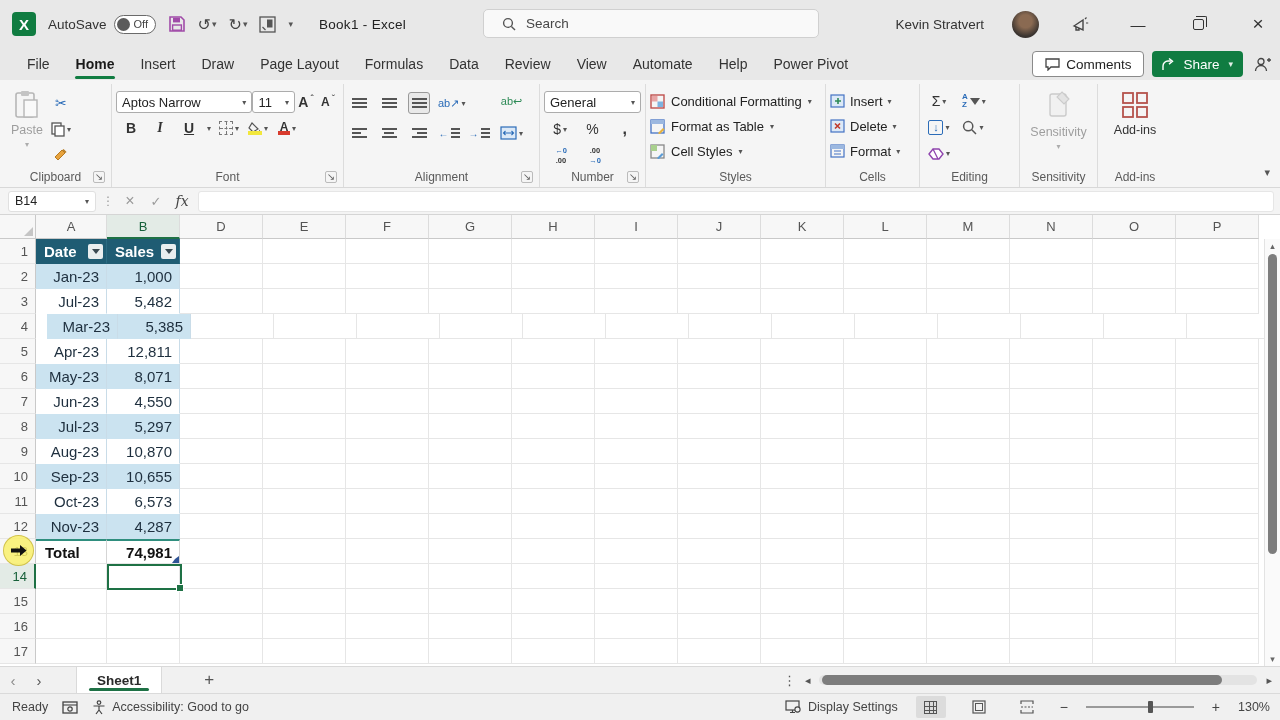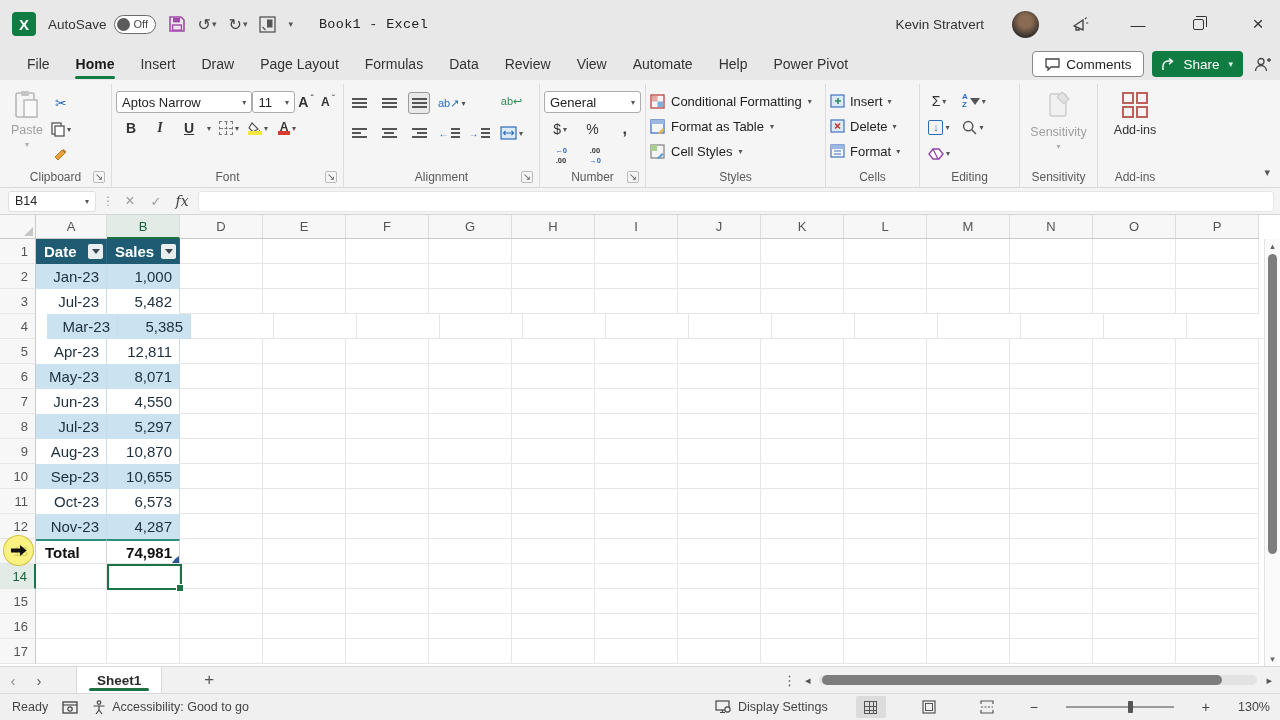--- a/index.html
+++ b/index.html
@@ -11,21 +11,21 @@
   .titlebar { height:48px; background:#E8E8E8; display:flex; align-items:center; position:relative; flex:none; }
   .tb-left { display:flex; align-items:center; gap:12px; padding-left:12px; }
   .xl-icon { width:24px; height:24px; background:#107C41; border-radius:4px; color:#fff; font-weight:bold; font-size:15px; display:flex; align-items:center; justify-content:center; }
   .autosave { display:flex; align-items:center; gap:7px; font-size:13.5px; color:#333; }
   .toggle { width:42px; height:19px; border:1px solid #6a6a6a; border-radius:10px; background:#fff; display:flex; align-items:center; padding:1px 4px 1px 2px; gap:4px; }
   .knob { width:13px; height:13px; border-radius:50%; background:#5b5b5b; }
   .toggle .state { font-size:11px; color:#444; }
   .save-svg, .mode-svg { display:flex; }
   .qat-btn { display:flex; align-items:center; font-size:16px; color:#444; gap:1px; }
   .mini-chev { font-size:9px; color:#555; }
-  .doc-title { font-size:13.5px; color:#222; margin-left:14px; letter-spacing:.3px;font-family:Liberation Mono, monospace; }
+  .doc-title { font-size:13.5px; color:#222; margin-left:14px; letter-spacing:.3px; }
   .searchbox { position:absolute; left:483px; top:9px; width:336px; height:29px; background:#F9F9F9; border:1px solid #D0D0D0; border-radius:5px; display:flex; align-items:center; gap:10px; padding-left:18px; font-size:13.5px; color:#474747; }
   .tb-right { position:absolute; right:0; top:0; height:48px; display:flex; align-items:center; gap:16px; }
   .username { font-size:13.5px; color:#333; margin-right:12px; }
   .avatar { width:27px; height:27px; border-radius:50%; background:radial-gradient(circle at 50% 38%, #8a6a52 0 30%, #3a3430 70%); margin-right:16px; }
   .megaphone { margin-right:10px; display:flex; }
   .winbtn { width:44px; height:48px; display:flex; align-items:center; justify-content:center; font-size:15px; color:#333; }
   .restore-glyph { width:11px; height:11px; border:1.2px solid #333; border-radius:2px; position:relative; }
   .restore-glyph::before { content:''; position:absolute; left:2px; top:-4px; width:10px; height:10px; border-top:1.2px solid #333; border-right:1.2px solid #333; border-radius:0 2px 0 0; }
 
   
@@ -121,21 +121,21 @@
   .sheettab::after { content:''; position:absolute; left:12px; right:12px; bottom:2px; height:3px; background:#1E7145; border-radius:2px; }
   .addsheet { font-size:17px; color:#555; margin-left:42px; }
   .sheetbar-right { position:absolute; right:8px; display:flex; align-items:center; gap:9px; }
   .htrack { width:438px; height:10px; background:#E3E3E3; border-radius:5px; position:relative; }
   .hthumb { position:absolute; left:3px; top:0; width:400px; height:10px; background:#7D7D7D; border-radius:5px; }
   .sgly { font-size:11px; color:#555; }
 
   
   .statusbar { height:27px; background:#F0F0F0; border-top:1px solid #DADADA; display:flex; align-items:center; font-size:12.5px; color:#444; flex:none; position:relative; padding-left:12px; gap:14px; }
   .sb-item { display:flex; align-items:center; gap:6px; }
-  .statusbar-right { position:absolute; right:10px; display:flex; align-items:center; gap:28px; }
+  .statusbar-right { position:absolute; right:10px; display:flex; align-items:center; gap:18px; }
   .viewbtn { width:30px; height:22px; display:flex; align-items:center; justify-content:center; border-radius:2px; }
   .viewbtn.sel { background:#DCDCDC; }
   .grid9 { width:13px; height:13px; background:
     linear-gradient(#555,#555) 0 4px/13px 1px no-repeat,
     linear-gradient(#555,#555) 0 8px/13px 1px no-repeat,
     linear-gradient(#555,#555) 4px 0/1px 13px no-repeat,
     linear-gradient(#555,#555) 8px 0/1px 13px no-repeat;
     border:1px solid #555; }
   .zoomtrack { width:108px; height:2px; background:#9a9a9a; position:relative; }
   .zoomthumb { position:absolute; left:62px; top:-5px; width:5px; height:12px; background:#555; border-radius:1px; }
@@ -173,20 +173,29 @@
       </span>
       <span class="mode-svg">
         <svg width="17" height="17" viewBox="0 0 17 17">
             <rect x="1" y="1" width="15" height="15" fill="none" stroke="#555" stroke-width="1.3"></rect>
             <rect x="8" y="3.5" width="5.5" height="8" fill="#555"></rect>
             <path d="M3.5 11 l3 3" stroke="#555" stroke-width="1.3"></path>
           </svg>
       </span>
       <span class="mini-chev">▾</span>
       <span class="doc-title">Book1 - Excel</span>
+    </div>
+    <div class="searchbox">
+      <span style="display:flex;">
+        <svg width="14" height="14" viewBox="0 0 14 14">
+            <circle cx="6" cy="6" r="4.4" fill="none" stroke="#555" stroke-width="1.4"></circle>
+            <path d="M9.4 9.4 L13 13" stroke="#555" stroke-width="1.4"></path>
+          </svg>
+      </span>
+      <span>Search</span>
     </div>
     <div class="tb-right">
       <span class="username">Kevin Stratvert</span>
       <span class="avatar"></span>
       <span class="megaphone">
         <svg width="19" height="19" viewBox="0 0 19 19">
             <path d="M3 11 l9 -6 v10 l-9 -4 z" fill="none" stroke="#444" stroke-width="1.4"></path>
             <path d="M5 12 v3 h3 v-2" fill="none" stroke="#444" stroke-width="1.4"></path>
             <path d="M14 4 l1.5 -1.5 M15 8 h2.2" stroke="#444" stroke-width="1.2"></path>
           </svg>

